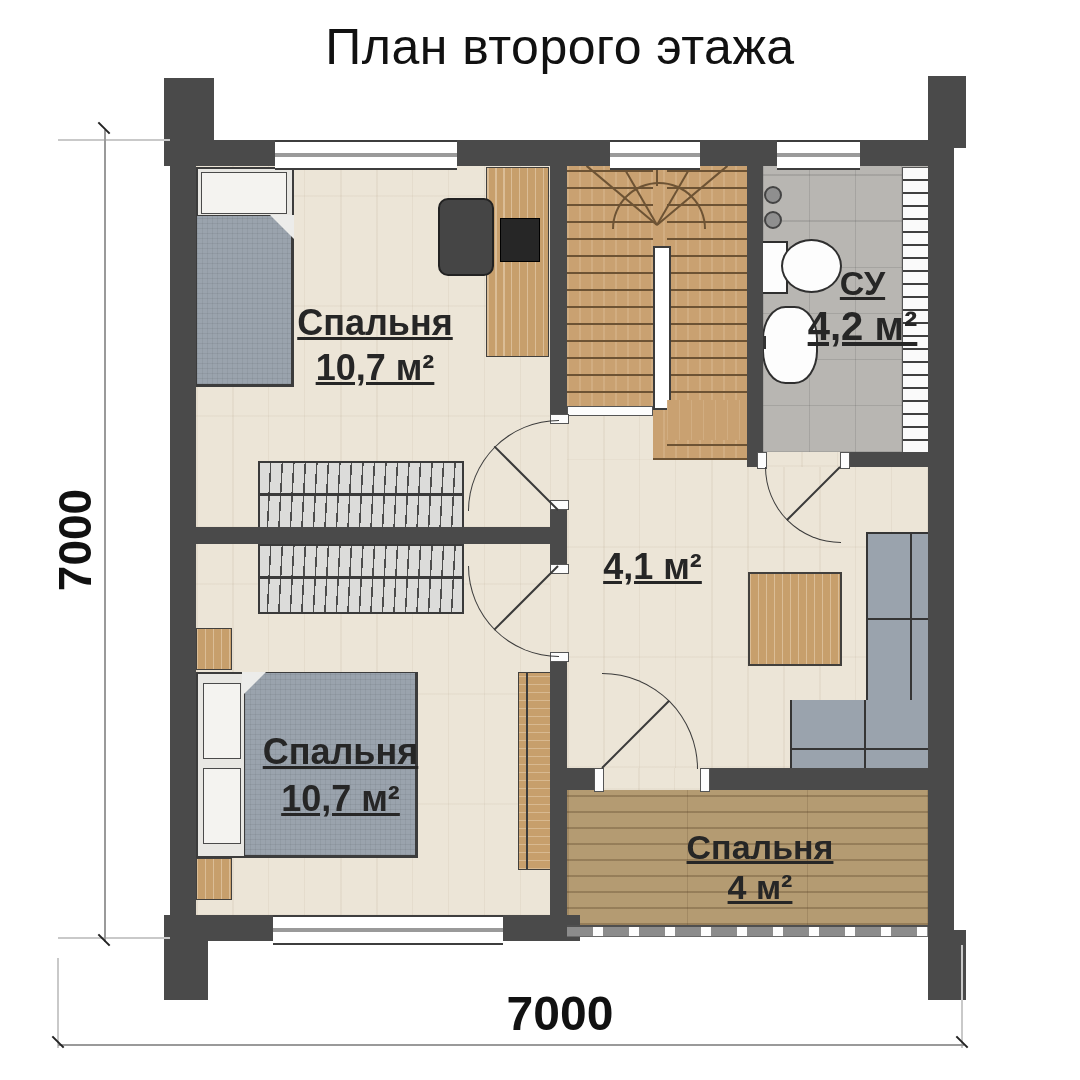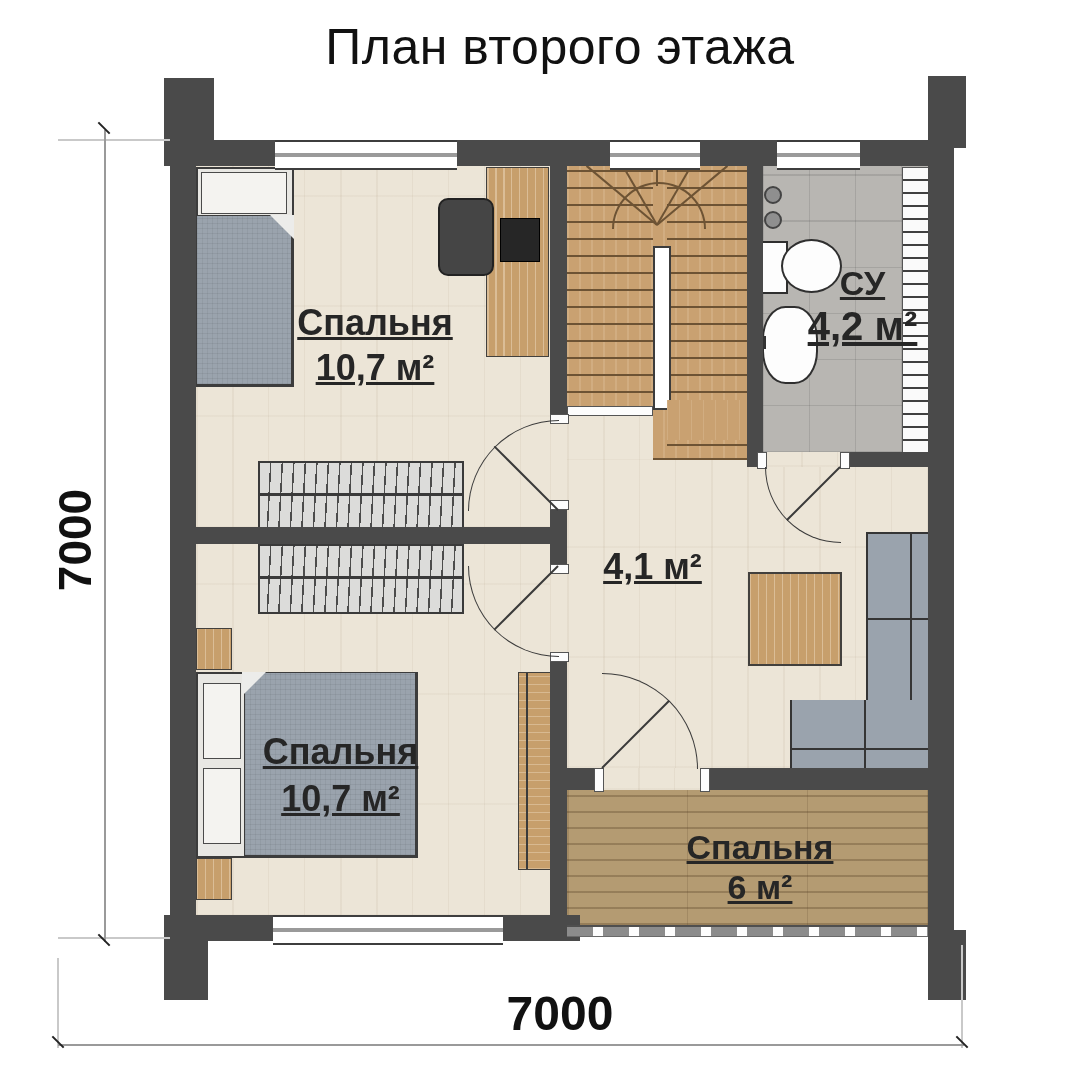--- a/index.html
+++ b/index.html
@@ -199,21 +199,21 @@
   </div>
   <div class="room-label" style="left:560px;top:546px;width:185px;line-height:42px;">
     <span class="ar">4,1 м²</span>
   </div>
   <div class="room-label" style="left:218px;top:728px;width:245px;line-height:47px;">
     <span class="nm">Спальня</span>
     <span class="ar">10,7 м²</span>
   </div>
   <div class="room-label" style="left:660px;top:827px;width:200px;line-height:40px;">
     <span class="nm" style="font-size:34px;">Спальня</span>
-    <span class="ar" style="font-size:34px;">6 м²</span>
+    <span class="ar" style="font-size:34px;">4 м²</span>
   </div>
 
   <div class="extline" style="left:58px;top:139px;width:112px;height:1.5px;"></div>
   <div class="extline" style="left:58px;top:937px;width:112px;height:1.5px;"></div>
   <div class="extline" style="left:57px;top:958px;width:1.5px;height:90px;"></div>
   <div class="extline" style="left:961px;top:945px;width:1.5px;height:103px;"></div>
   <div class="dimline" style="left:104px;top:130px;width:2px;height:812px;"></div>
   <div class="tick" style="left:96px;top:127px;"></div>
   <div class="tick" style="left:96px;top:939px;"></div>
   <div class="dim-label" style="left:13px;top:515px;width:120px;height:50px;transform:rotate(-90deg);font-size:46px;">7000</div>

